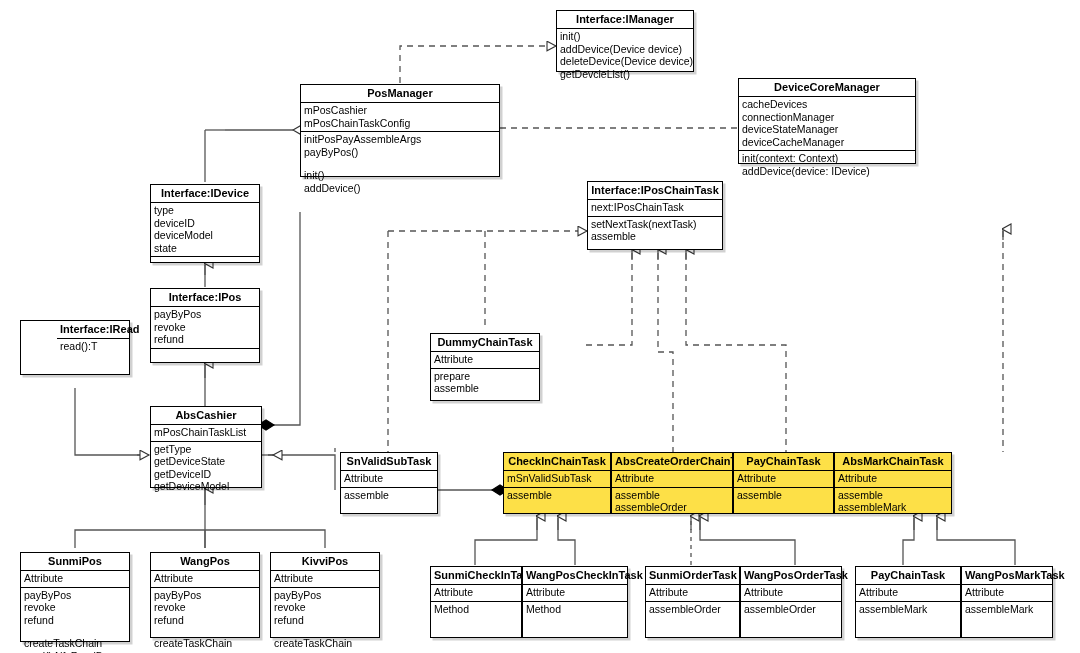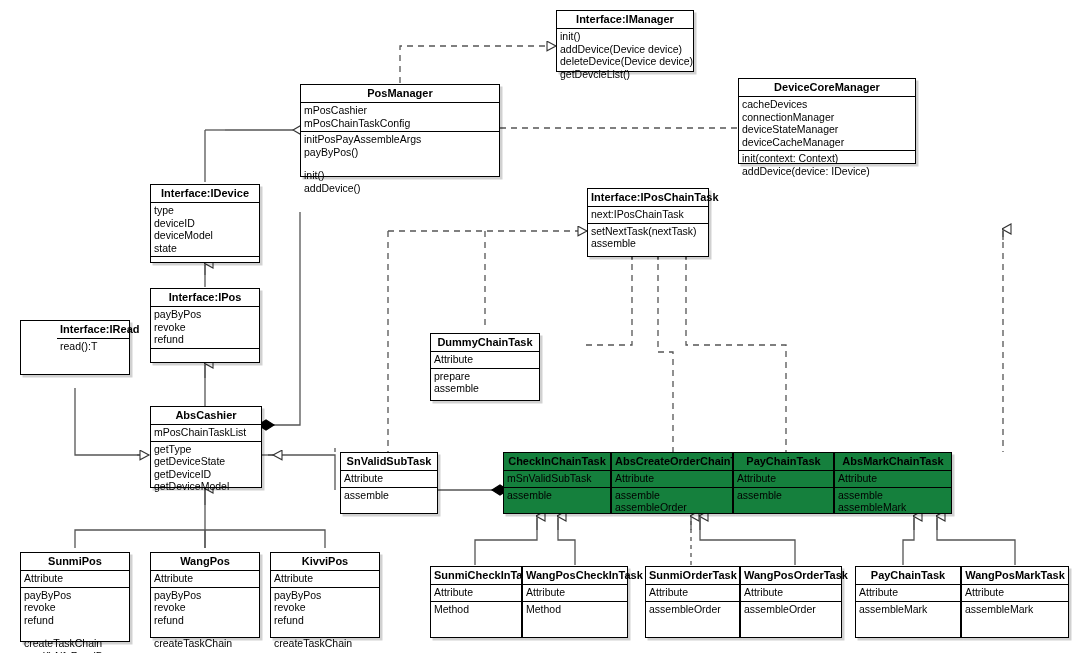--- a/index.html
+++ b/index.html
@@ -2,21 +2,21 @@
 <html><head>
 <meta charset="utf-8">
 <style>
   html,body{margin:0;padding:0;background:#ffffff;}
   body{font-family:"Liberation Sans", sans-serif;}
   #canvas{position:relative;width:1080px;height:653px;overflow:hidden;background:#fff;}
   svg#wires{position:absolute;left:0;top:0;width:1080px;height:653px;pointer-events:none;}
 
   .umlbox{position:absolute;background:#ffffff;border:1.6px solid #000;
           box-shadow:2.5px 2.5px 0 rgba(0,0,0,0.18);box-sizing:border-box;z-index:5;}
-  .umlbox.blue{background:#15803d;}
+  .umlbox.blue{background:#fde047;}
   .uml-title{text-align:center;font-weight:bold;font-size:11px;color:#000;
              padding:2px 3px 3px 3px;border-bottom:1.6px solid #000;line-height:12px;}
   .uml-sec{border-bottom:1.6px solid #000;padding:1px 3px 2px 3px;}
   .uml-sec:last-child{border-bottom:none;}
   .uml-sec .row{font-size:10.5px;line-height:12.5px;color:#000;white-space:nowrap;}
   .uml-sec.empty{min-height:12px;}
   .blue .uml-title, .blue .row{color:#000;}
   .spacer{height:11px;}
 </style>
 </head>
@@ -151,21 +151,21 @@
     <div class="uml-title">Interface:IDevice</div>
     <div class="uml-sec">
       <div class="row">type</div>
       <div class="row">deviceID</div>
       <div class="row">deviceModel</div>
       <div class="row">state</div>
     </div>
     <div class="uml-sec empty"></div>
   </div>
 
-  <div class="umlbox" style="left:587px;top:188px;width:122px;height:69px;">
+  <div class="umlbox" style="left:587px;top:181px;width:136px;height:69px;">
     <div class="uml-title">Interface:IPosChainTask</div>
     <div class="uml-sec">
       <div class="row">next:IPosChainTask</div>
     </div>
     <div class="uml-sec">
       <div class="row">setNextTask(nextTask)</div>
       <div class="row">assemble</div>
     </div>
   </div>
 
@@ -356,21 +356,21 @@
     <div class="uml-title">PayChainTask</div>
     <div class="uml-sec">
       <div class="row">Attribute</div>
     </div>
     <div class="uml-sec">
       <div class="row">assembleMark</div>
       <div class="row spacer"></div>
     </div>
   </div>
 
-  <div class="umlbox" style="left:961px;top:566px;width:108px;height:72px;">
+  <div class="umlbox" style="left:961px;top:566px;width:92px;height:72px;">
     <div class="uml-title">WangPosMarkTask</div>
     <div class="uml-sec">
       <div class="row">Attribute</div>
     </div>
     <div class="uml-sec">
       <div class="row">assembleMark</div>
       <div class="row spacer"></div>
     </div>
   </div>
 

